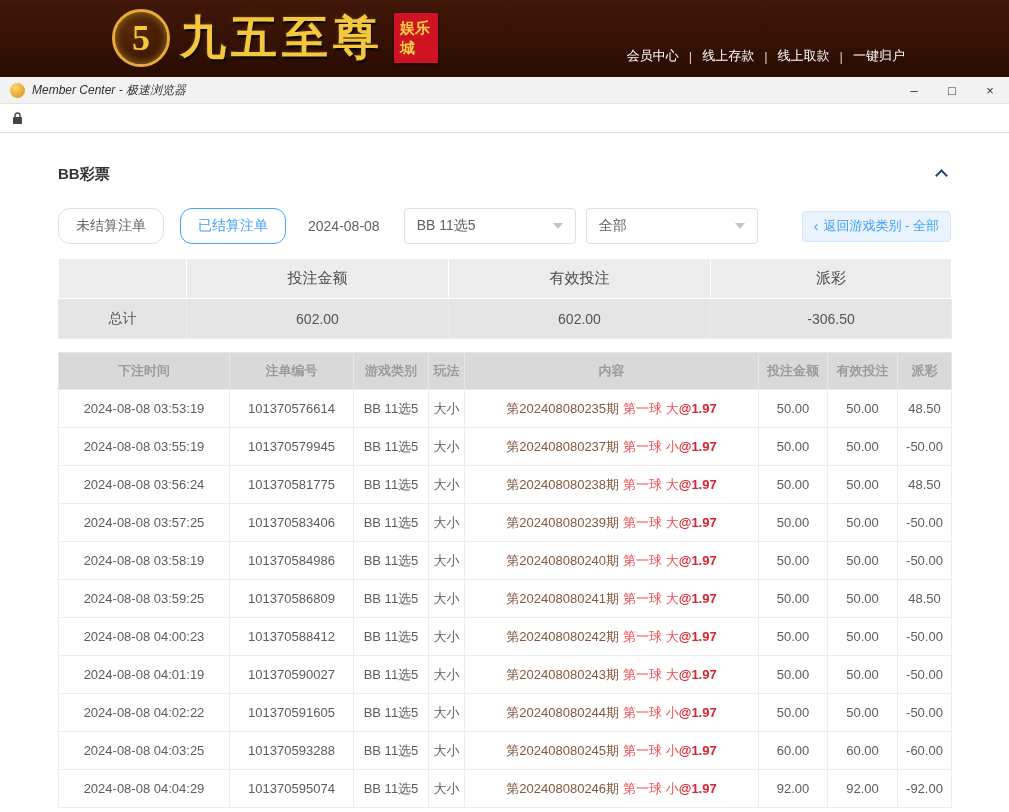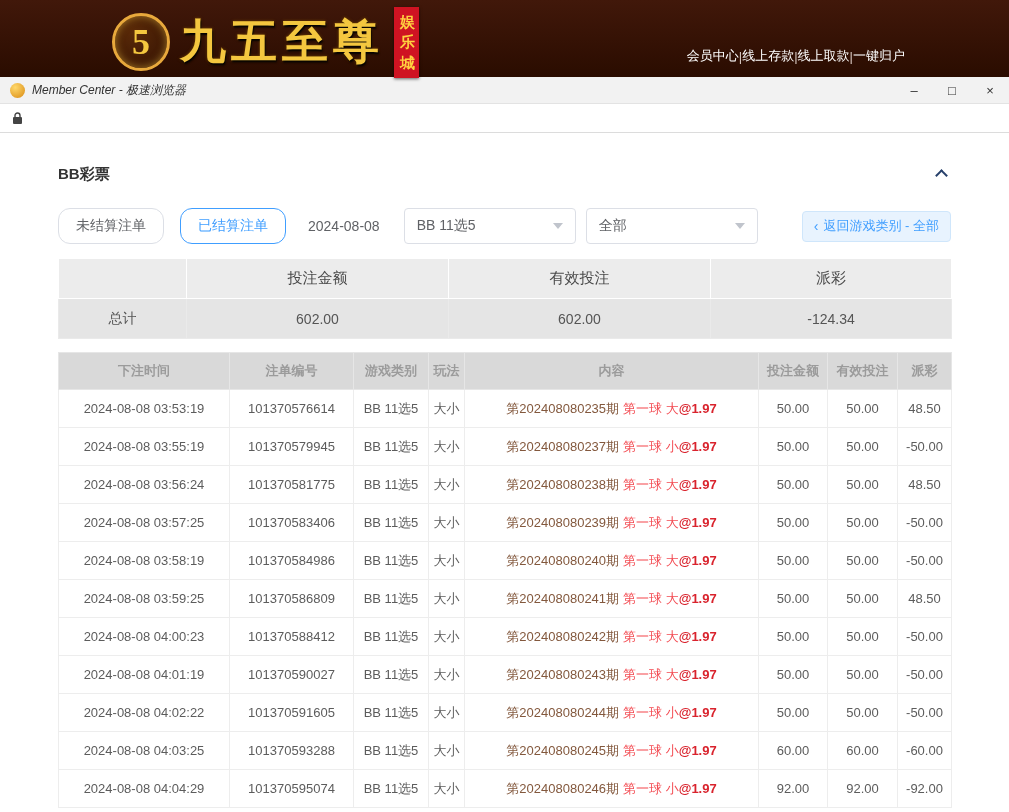--- a/index.html
+++ b/index.html
@@ -19,25 +19,25 @@
     background:radial-gradient(circle at 35% 30%, #5a2a08, #321103);
     box-shadow:inset 0 0 8px rgba(244,199,63,.55);
     font-family:"Liberation Serif","DejaVu Serif",serif;
   }
   .logo-title {
     font-size:46px; font-weight:bold; color:#f4c73f; letter-spacing:5px;
     font-family:"Liberation Serif","DejaVu Serif",serif;
     text-shadow:1px 2px 2px #000, 0 0 3px #7a4a00;
   }
   .logo-badge {
-    width:25px; background:#cf1322; color:#ffd23f; font-size:15px; font-weight:bold;
+    width:44px; background:#cf1322; color:#ffd23f; font-size:15px; font-weight:bold;
     padding:5px 0 5px 6px; line-height:1.35; word-break:break-all;
     box-shadow:0 1px 3px rgba(0,0,0,.6);
   }
-  .top-nav { position:absolute; right:104px; bottom:12px; display:flex; align-items:center; font-size:13px; }
+  .top-nav { position:absolute; right:104px; bottom:12px; display:flex; align-items:center; gap:10px; font-size:13px; }
   .top-nav .nav-link { color:#fff; cursor:pointer; }
   .top-nav .nav-sep { color:#d8c9c2; }
 
   
   .titlebar { height:27px; background:#f2f2f2; border-bottom:1px solid #e3e3e3; display:flex; align-items:center; padding:0 0 0 10px; }
   .favicon { width:15px; height:15px; border-radius:50%; background:radial-gradient(circle at 35% 30%, #ffd86b, #d98a12); margin-right:7px; flex:none; }
   .win-title { font-size:12px; color:#333;font-style:italic; }
   .win-controls { margin-left:auto; display:flex; height:100%; }
   .win-btn { width:38px; height:100%; display:flex; align-items:center; justify-content:center; font-size:13px; color:#333; cursor:pointer; }
 
@@ -164,21 +164,21 @@
         <th>投注金额</th>
         <th>有效投注</th>
         <th>派彩</th>
       </tr>
     </thead>
     <tbody>
       <tr>
         <td>总计</td>
         <td>602.00</td>
         <td>602.00</td>
-        <td class="neg">-124.34</td>
+        <td class="neg">-306.50</td>
       </tr>
     </tbody>
   </table>
 
   <table class="bet-table">
     <colgroup>
       <col style="width:171px">
         <col style="width:124px">
         <col style="width:75px">
         <col style="width:36px">

